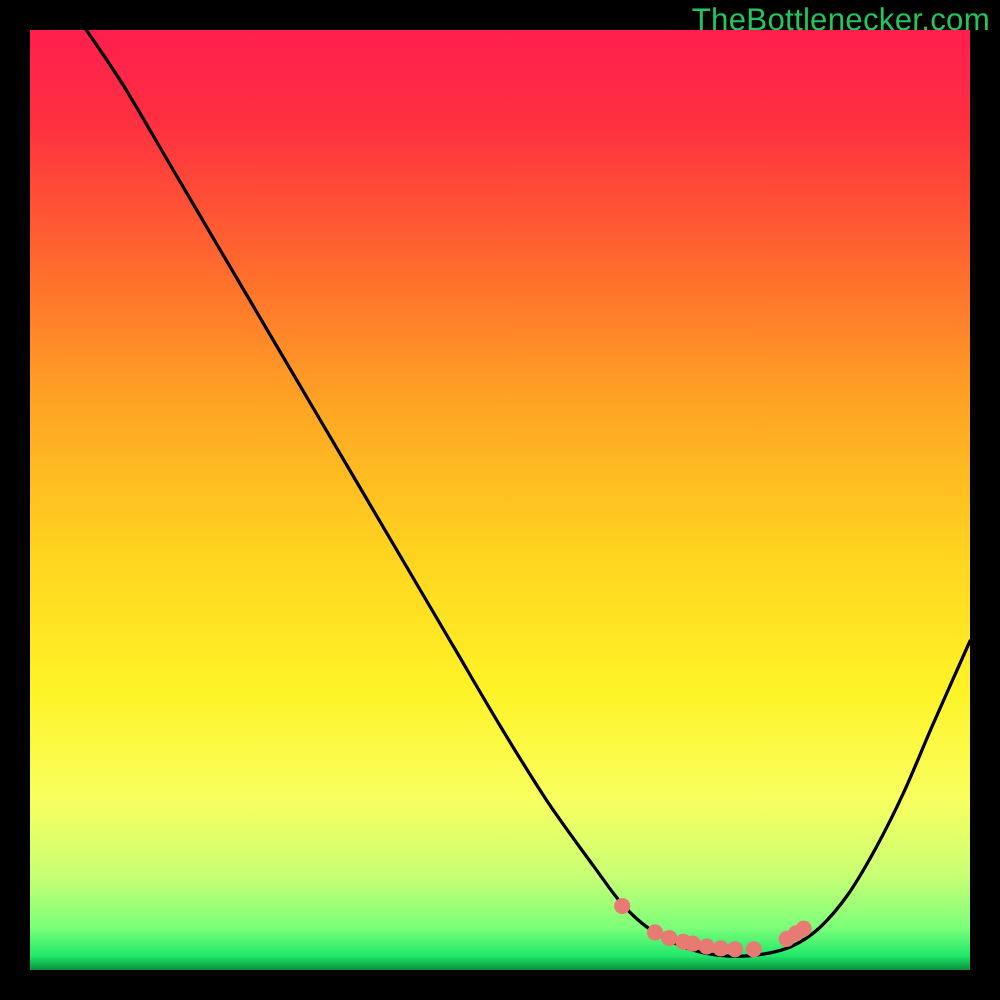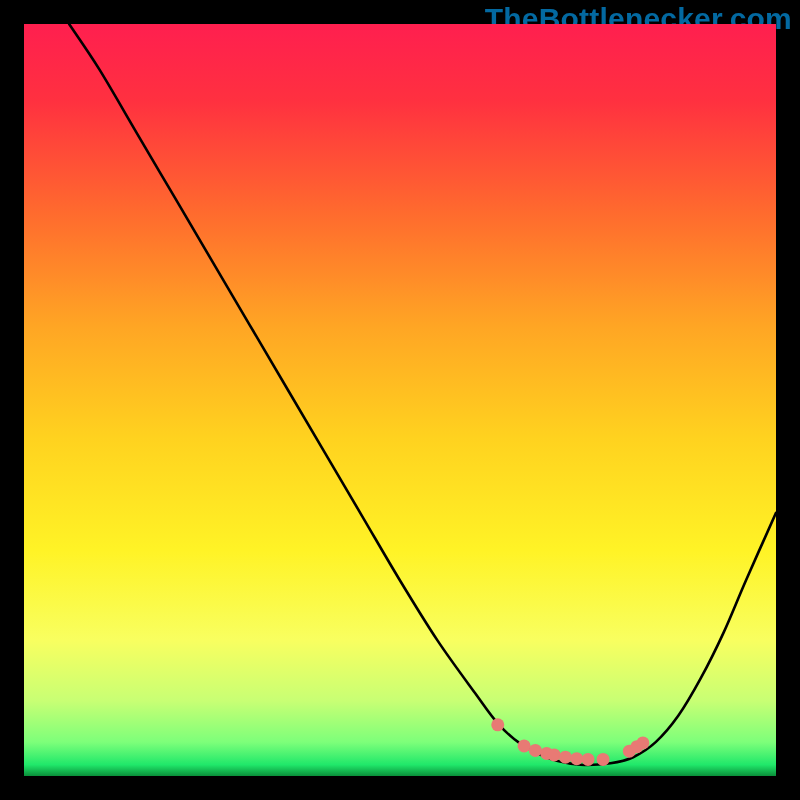--- a/index.html
+++ b/index.html
@@ -8,23 +8,23 @@
     width: 800px;
     height: 800px;
     background: #000;
     overflow: hidden;
     font-family: Arial, Helvetica, sans-serif;
   }
   .watermark {
     position: absolute;
     top: 2px;
     right: 8px;
-    color: #0369a1;
-    font-size: 30px;
-    font-weight: 700;
+    color: #22c55e;
+    font-size: 25px;
+    font-weight: 400;
     letter-spacing: 0.2px;
     user-select: none;
   }
   .plot-area {
     position: absolute;
     left: 24px;
     top: 24px;
     width: 752px;
     height: 752px;
     overflow: hidden;

